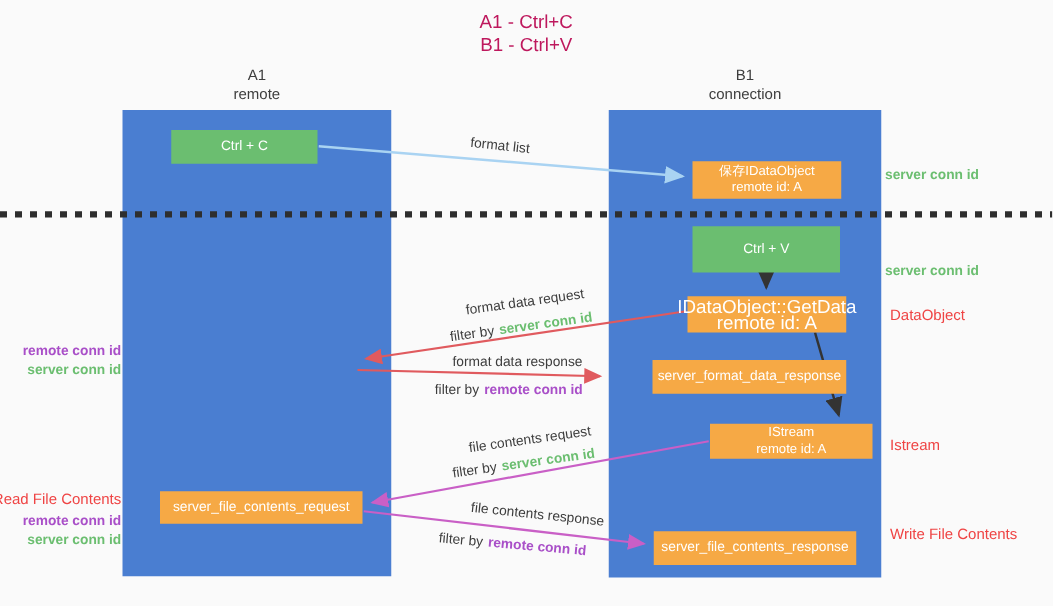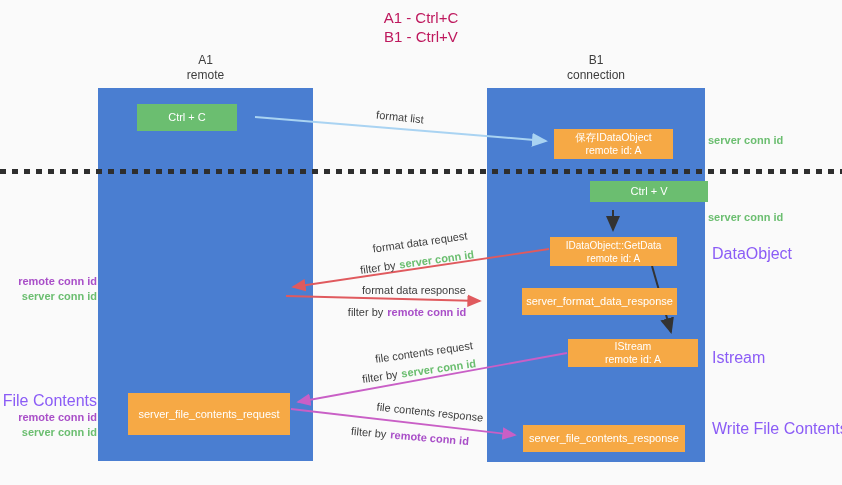--- a/index.html
+++ b/index.html
@@ -20,38 +20,38 @@
 
   .dotted { position:absolute; left:0; top:169px; width:842px; height:5px;
             background:repeating-linear-gradient(90deg,#2e2e2e 0 6px,transparent 6px 12px); }
 
   .node { position:absolute; display:flex; flex-direction:column; align-items:center;
           justify-content:center; color:#fff; text-align:center; font-size:11px;
           line-height:13px; white-space:nowrap; }
   .green  { background:#6bbe70; }
   .orange { background:#f6a945; }
 
-  .n-ctrl-c   { left:137px; top:104px; width:100px; height:27px; }
+  .n-ctrl-c   { left:137px; top:104px; width:117px; height:27px; }
   .n-save-obj { left:554px; top:129px; width:119px; height:30px; font-size:10.5px; }
-  .n-ctrl-v   { left:554px; top:181px; width:118px; height:21px;margin-left:36px; }
-  .n-getdata  { left:550px; top:237px; width:127px; height:29px; font-size:10px; }
+  .n-ctrl-v   { left:554px; top:181px; width:118px; height:37px; }
+  .n-getdata  { left:550px; top:237px; width:127px; height:29px; font-size:15px; }
   .n-fmt-req  { left:130px; top:277px; width:155px; height:26px; }
   .n-fmt-resp { left:488px; top:288px; width:155px; height:27px;margin-left:34px; }
   .n-istream  { left:568px; top:339px; width:130px; height:28px; font-size:10.5px; }
-  .n-file-req { left:128px; top:393px; width:162px; height:42px; }
+  .n-file-req { left:128px; top:393px; width:162px; height:26px; }
   .n-file-resp{ left:523px; top:425px; width:162px; height:27px; }
 
   .albl { position:absolute; font-size:11px; color:#3d3d3d; white-space:nowrap;
           transform:translate(-50%,-50%); }
   .grn { color:#6bbe70; font-weight:bold; }
   .pur { color:#a94fc8; font-weight:bold; }
   .fb  { margin-right:4px; }
 
   .side { position:absolute; font-size:11px; white-space:nowrap; }
-  .side.dark { font-size:16px; color:#8b5cf6; }
+  .side.dark { font-size:12px; color:#ef4444; }
   .side.ralign { right:745px; text-align:right; }
 
   svg.arrows { position:absolute; left:0; top:0; width:842px; height:485px;
                pointer-events:none; }
 </style>
 </head>
 <body>
 
 <div class="canvas">
 

